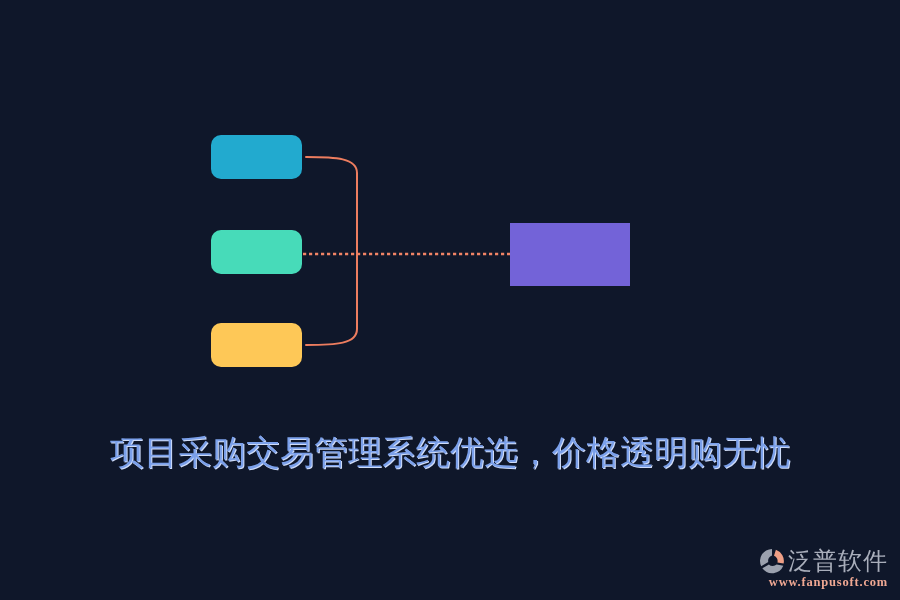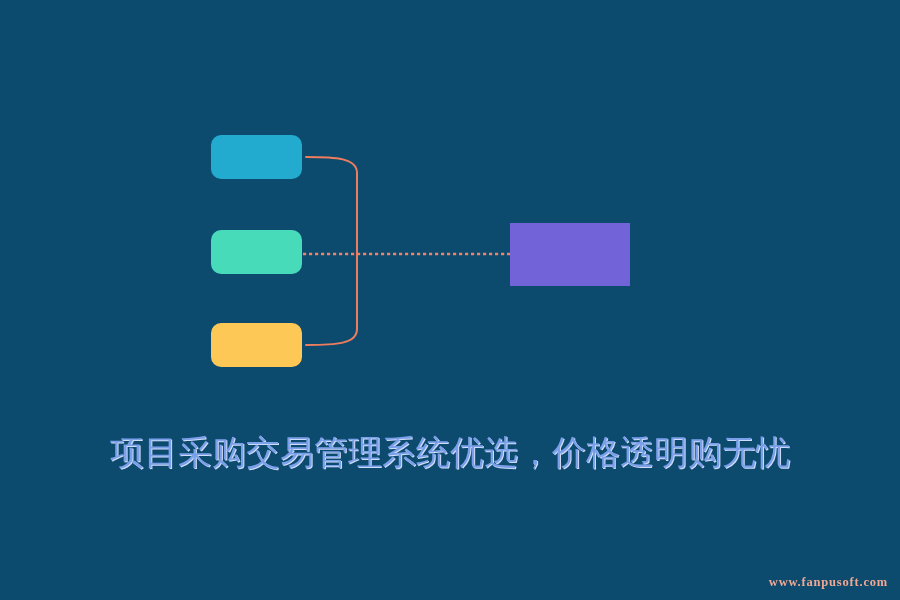--- a/index.html
+++ b/index.html
@@ -5,21 +5,21 @@
   html, body {
     margin: 0;
     padding: 0;
     background: #ffffff;
     font-family: "Liberation Sans", sans-serif;
   }
   .canvas {
     position: relative;
     width: 900px;
     height: 600px;
-    background: #0c4a6e;
+    background: #0f172a;
     overflow: hidden;
   }
   .connector-layer {
     position: absolute;
     left: 0; top: 0;
     width: 900px; height: 600px;
     pointer-events: none;
   }
   .node {
     position: absolute;
@@ -99,16 +99,24 @@
 
   <div class="node node-source node-source-top" style="background-color: rgb(34, 170, 207);"></div>
   <div class="node node-source node-source-middle" style="background-color: rgb(71, 219, 185);"></div>
   <div class="node node-source node-source-bottom" style="background-color: rgb(254, 200, 87);"></div>
 
   <div class="node node-target" style="background-color: rgb(115, 99, 216);"></div>
 
   <div class="caption" style="color: rgb(123, 160, 234);">项目采购交易管理系统优选，价格透明购无忧</div>
 
   <div class="watermark">
+    <div class="watermark-top">
+      <svg class="logo-mark" viewBox="0 0 26 26">
+        <path d="M13 1 A12 12 0 0 0 2.2 18.2 L9.3 14.1 A5.6 5.6 0 0 1 13 7.4 Z" fill="#9BA1AE"></path>
+        <path d="M15 7.8 A5.6 5.6 0 0 1 18.4 14.6 L24.6 15.6 A12 12 0 0 0 16.9 1.7 Z" fill="#EF9F86"></path>
+        <path d="M24.3 17.8 L17.6 16.6 A5.6 5.6 0 0 1 9.9 16.4 L3.4 20.2 A12 12 0 0 0 24.3 17.8 Z" fill="#9BA1AE"></path>
+      </svg>
+      <span class="brand-name" style="color: rgb(169, 174, 187);">泛普软件</span>
+    </div>
     <span class="brand-url" style="color: rgb(240, 168, 147); margin-left: 18px;">www.fanpusoft.com</span>
   </div>
 
 </div>
 
 </body></html>

